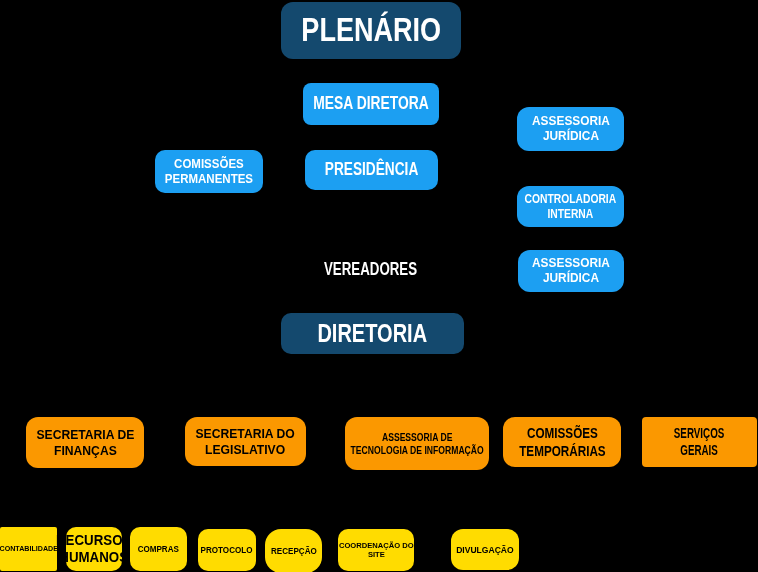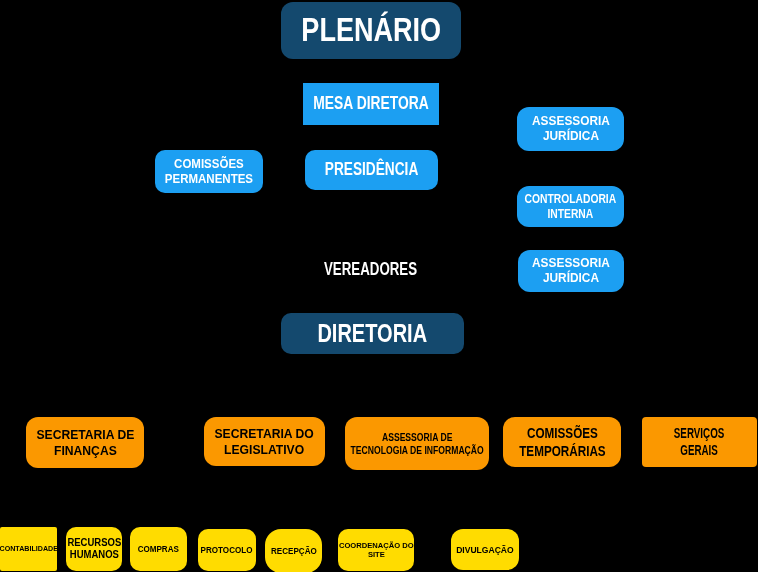--- a/index.html
+++ b/index.html
@@ -31,35 +31,35 @@
     transform-origin: 50% 50%;
     line-height: 1.18;
   }
   .lv1 { background: var(--color-level1, #14496E); color: #ffffff; }
   .lv2 { background: var(--color-level2, #1C9FF2); color: #ffffff; }
   .lv3 { background: var(--color-level3, #FB9800); color: #000000; }
   .lv4 { background: var(--color-level4, #FFDC00); color: #000000; }
   .plain { background: transparent; color: #ffffff; }
 
   #n-plenario       { left:281px; top:2px;   width:180px; height:57px; border-radius:12px; font-size:33px; --sx:0.82; }
-  #n-mesa-diretora  { left:303px; top:83px;  width:136px; height:42px; border-radius:0; font-size:18px; --sx:0.77; }
+  #n-mesa-diretora  { left:303px; top:83px;  width:136px; height:42px; border-radius:8px; font-size:18px; --sx:0.77; }
   #n-assessoria-juridica-1 { left:517px; top:107px; width:107px; height:44px; border-radius:12px; font-size:12.5px; --sx:0.95; }
   #n-comissoes-permanentes { left:155px; top:150px; width:108px; height:43px; border-radius:10px; font-size:12.5px; --sx:0.92; }
   #n-presidencia    { left:305px; top:150px; width:133px; height:40px; border-radius:10px; font-size:18px; --sx:0.76; }
   #n-controladoria-interna { left:517px; top:186px; width:107px; height:41px; border-radius:12px; font-size:12px; --sx:0.86; }
   #n-vereadores     { left:311px; top:256px; width:120px; height:26px; font-size:19px; --sx:0.70; }
   #n-assessoria-juridica-2 { left:518px; top:250px; width:106px; height:42px; border-radius:12px; font-size:12.5px; --sx:0.95; }
   #n-diretoria      { left:281px; top:313px; width:183px; height:41px; border-radius:10px; font-size:26px; --sx:0.77; }
   #n-secretaria-financas    { left:26px;  top:417px; width:118px; height:51px; border-radius:12px; font-size:13.5px;justify-content:center; --sx:0.90; }
-  #n-secretaria-legislativo { left:204px; top:417px; width:121px; height:49px; border-radius:12px; font-size:13.5px; --sx:0.90; }
+  #n-secretaria-legislativo { left:185px; top:417px; width:121px; height:49px; border-radius:12px; font-size:13.5px; --sx:0.90; }
   #n-assessoria-ti          { left:345px; top:417px; width:144px; height:53px; border-radius:12px; font-size:10.5px; --sx:0.82; }
   #n-comissoes-temporarias  { left:503px; top:417px; width:118px; height:50px; border-radius:12px; font-size:15px; --sx:0.78; }
   #n-servicos-gerais        { left:642px; top:417px; width:115px; height:50px; border-radius:4px; font-size:14px; --sx:0.70; }
   #n-contabilidade    { left:0px;   top:527px; width:57px; height:44px; border-radius:2px; font-size:7.5px; --sx:0.95; }
-  #n-recursos-humanos { left:66px;  top:527px; width:56px; height:44px; border-radius:10px; font-size:10px; --sx:0.95; }
+  #n-recursos-humanos { left:66px;  top:527px; width:56px; height:44px; border-radius:10px; font-size:14px; --sx:0.95; }
   #n-compras          { left:130px; top:527px; width:57px; height:44px; border-radius:10px; font-size:9.5px; --sx:0.85; }
   #n-protocolo        { left:198px; top:529px; width:58px; height:42px; border-radius:10px; font-size:9.5px; --sx:0.85; }
   #n-recepcao         { left:265px; top:529px; width:57px; height:44px; border-radius:16px; font-size:9.5px;align-items:center; --sx:0.85; }
   #n-coordenacao-site { left:338px; top:529px; width:76px; height:42px; border-radius:10px; font-size:8px;  --sx:0.95; }
   #n-divulgacao       { left:451px; top:529px; width:68px; height:41px; border-radius:12px; font-size:9.5px; --sx:0.90; }
 </style>
 </head>
 <body>
 
 <div class="canvas">

